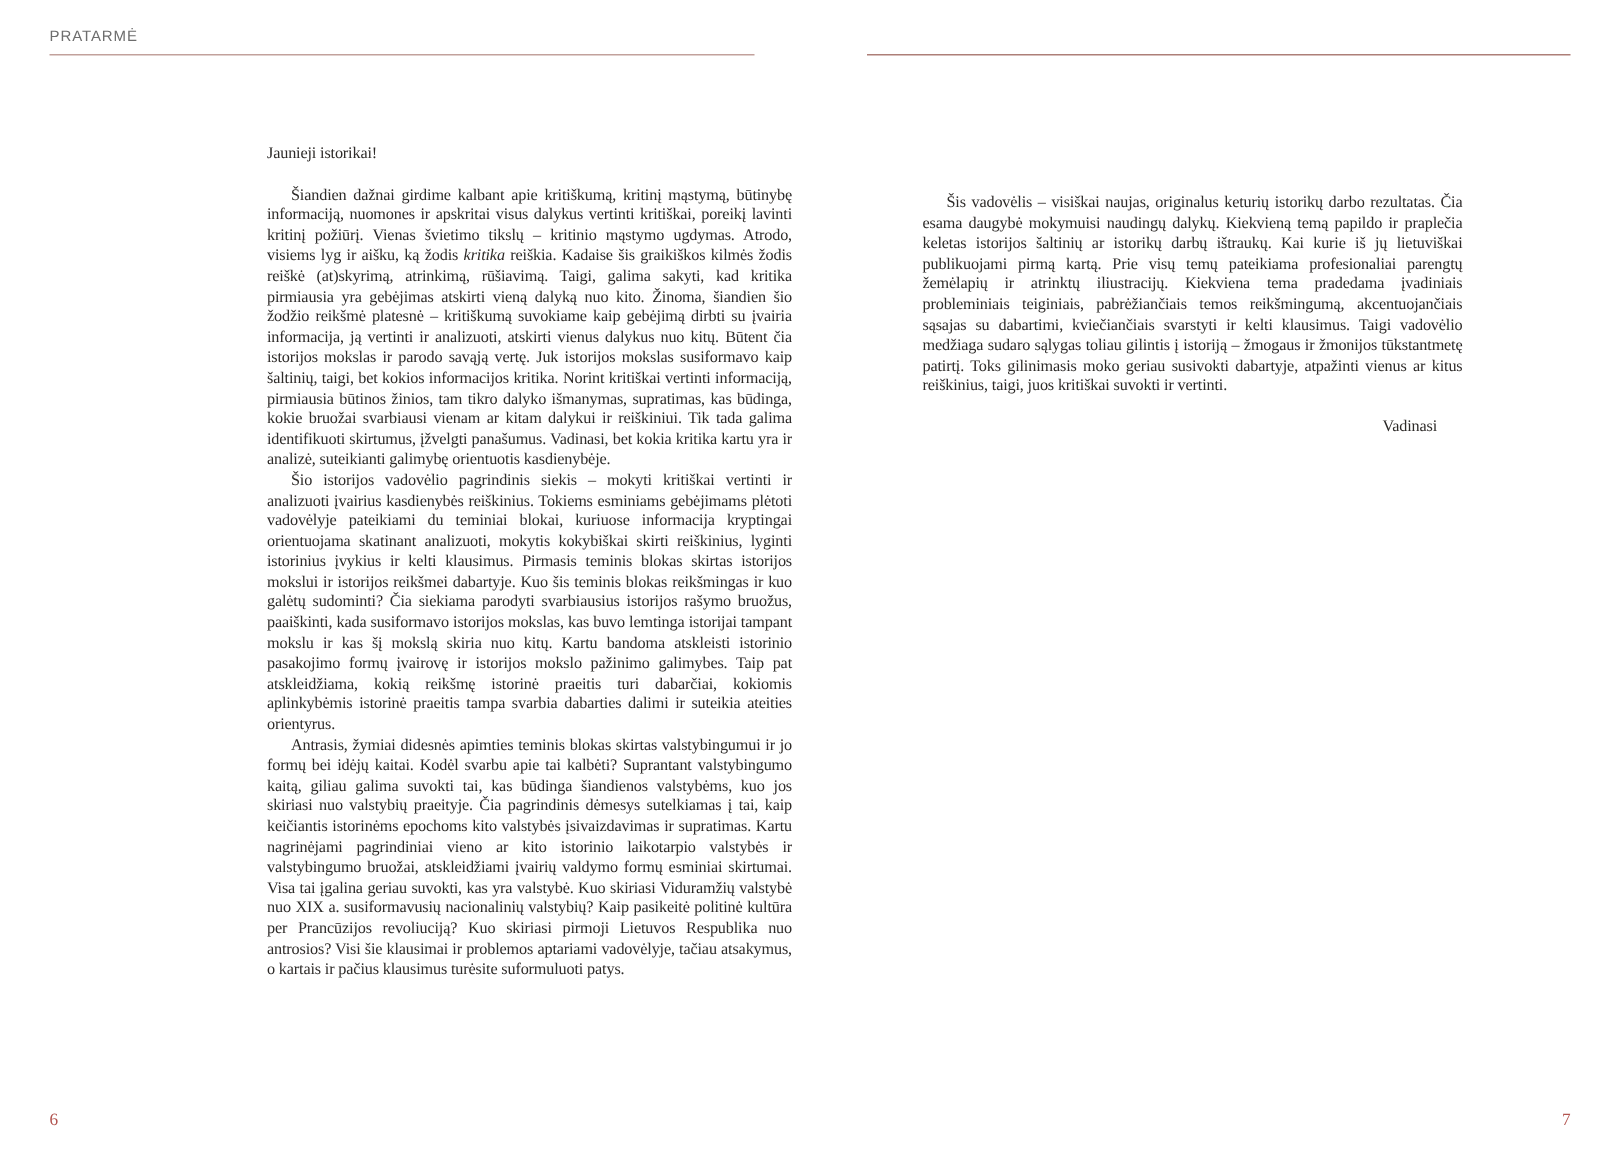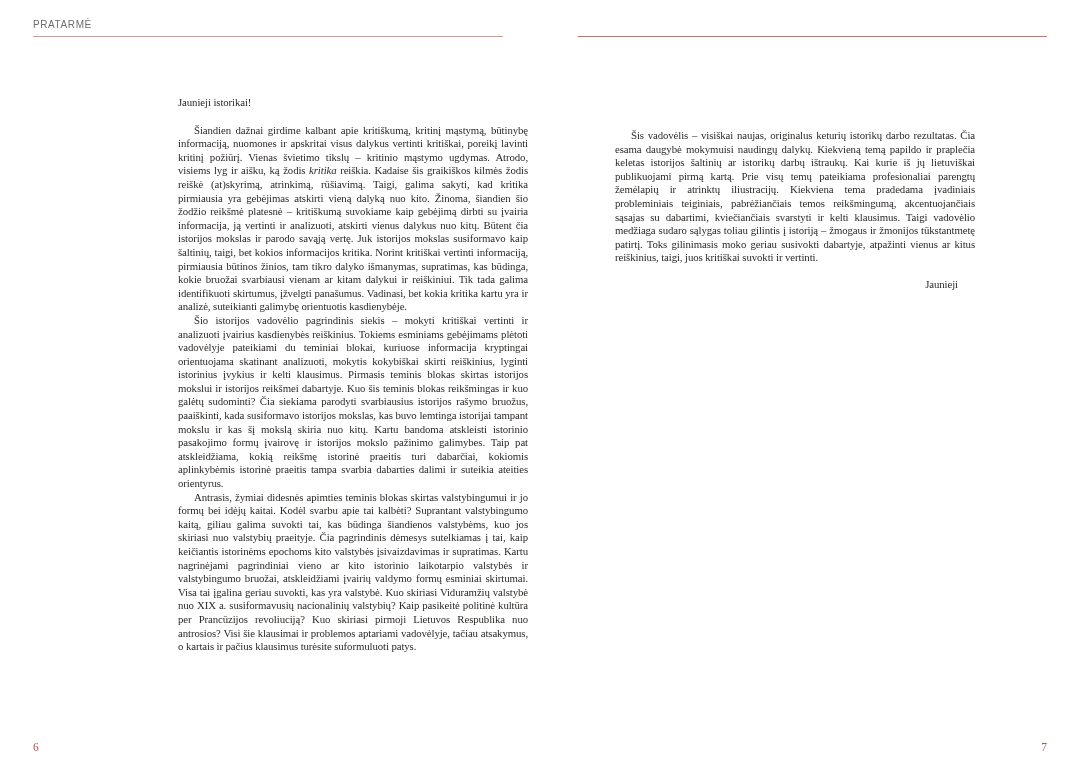--- a/index.html
+++ b/index.html
@@ -94,18 +94,18 @@
 
 <div class="col col-left">
   <p class="greeting">Jaunieji istorikai!</p>
   <p class="para"><span>Šiandien dažnai girdime kalbant apie kritiškumą, kritinį mąstymą, būtinybę informaciją, nuomones ir apskritai visus dalykus vertinti kritiškai, poreikį lavinti kritinį požiūrį. Vienas švietimo tikslų – kritinio mąstymo ugdymas. Atrodo, visiems lyg ir aišku, ką žodis </span><span style="font-style: italic;">kritika</span><span> reiškia. Kadaise šis graikiškos kilmės žodis reiškė (at)skyrimą, atrinkimą, rūšiavimą. Taigi, galima sakyti, kad kritika pirmiausia yra gebėjimas atskirti vieną dalyką nuo kito. Žinoma, šiandien šio žodžio reikšmė platesnė – kritiškumą suvokiame kaip gebėjimą dirbti su įvairia informacija, ją vertinti ir analizuoti, atskirti vienus dalykus nuo kitų. Būtent čia istorijos mokslas ir parodo savąją vertę. Juk istorijos mokslas susiformavo kaip šaltinių, taigi, bet kokios informacijos kritika. Norint kritiškai vertinti informaciją, pirmiausia būtinos žinios, tam tikro dalyko išmanymas, supratimas, kas būdinga, kokie bruožai svarbiausi vienam ar kitam dalykui ir reiškiniui. Tik tada galima identifikuoti skirtumus, įžvelgti panašumus. Vadinasi, bet kokia kritika kartu yra ir analizė, suteikianti galimybę orientuotis kasdienybėje.</span></p>
   <p class="para"><span>Šio istorijos vadovėlio pagrindinis siekis – mokyti kritiškai vertinti ir analizuoti įvairius kasdienybės reiškinius. Tokiems esminiams gebėjimams plėtoti vadovėlyje pateikiami du teminiai blokai, kuriuose informacija kryptingai orientuojama skatinant analizuoti, mokytis kokybiškai skirti reiškinius, lyginti istorinius įvykius ir kelti klausimus. Pirmasis teminis blokas skirtas istorijos mokslui ir istorijos reikšmei dabartyje. Kuo šis teminis blokas reikšmingas ir kuo galėtų sudominti? Čia siekiama parodyti svarbiausius istorijos rašymo bruožus, paaiškinti, kada susiformavo istorijos mokslas, kas buvo lemtinga istorijai tampant mokslu ir kas šį mokslą skiria nuo kitų. Kartu bandoma atskleisti istorinio pasakojimo formų įvairovę ir istorijos mokslo pažinimo galimybes. Taip pat atskleidžiama, kokią reikšmę istorinė praeitis turi dabarčiai, kokiomis aplinkybėmis istorinė praeitis tampa svarbia dabarties dalimi ir suteikia ateities orientyrus.</span></p>
   <p class="para"><span>Antrasis, žymiai didesnės apimties teminis blokas skirtas valstybingumui ir jo formų bei idėjų kaitai. Kodėl svarbu apie tai kalbėti? Suprantant valstybingumo kaitą, giliau galima suvokti tai, kas būdinga šiandienos valstybėms, kuo jos skiriasi nuo valstybių praeityje. Čia pagrindinis dėmesys sutelkiamas į tai, kaip keičiantis istorinėms epochoms kito valstybės įsivaizdavimas ir supratimas. Kartu nagrinėjami pagrindiniai vieno ar kito istorinio laikotarpio valstybės ir valstybingumo bruožai, atskleidžiami įvairių valdymo formų esminiai skirtumai. Visa tai įgalina geriau suvokti, kas yra valstybė. Kuo skiriasi Viduramžių valstybė nuo XIX a. susiformavusių nacionalinių valstybių? Kaip pasikeitė politinė kultūra per Prancūzijos revoliuciją? Kuo skiriasi pirmoji Lietuvos Respublika nuo antrosios? Visi šie klausimai ir problemos aptariami vadovėlyje, tačiau atsakymus, o kartais ir pačius klausimus turėsite suformuluoti patys.</span></p>
 </div>
 
 <div class="col col-right">
   <p class="para"><span>Šis vadovėlis – visiškai naujas, originalus keturių istorikų darbo rezultatas. Čia esama daugybė mokymuisi naudingų dalykų. Kiekvieną temą papildo ir praplečia keletas istorijos šaltinių ar istorikų darbų ištraukų. Kai kurie iš jų lietuviškai publikuojami pirmą kartą. Prie visų temų pateikiama profesionaliai parengtų žemėlapių ir atrinktų iliustracijų. Kiekviena tema pradedama įvadiniais probleminiais teiginiais, pabrėžiančiais temos reikšmingumą, akcentuojančiais sąsajas su dabartimi, kviečiančiais svarstyti ir kelti klausimus. Taigi vadovėlio medžiaga sudaro sąlygas toliau gilintis į istoriją – žmogaus ir žmonijos tūkstantmetę patirtį. Toks gilinimasis moko geriau susivokti dabartyje, atpažinti vienus ar kitus reiškinius, taigi, juos kritiškai suvokti ir vertinti.</span></p>
-  <p class="para signature">Jaunieji</p>
+  <p class="para signature">Vadinasi</p>
 </div>
 
 <div class="pagenum pagenum-left">6</div>
 
 <div class="pagenum pagenum-right">7</div>
 
 </body></html>

